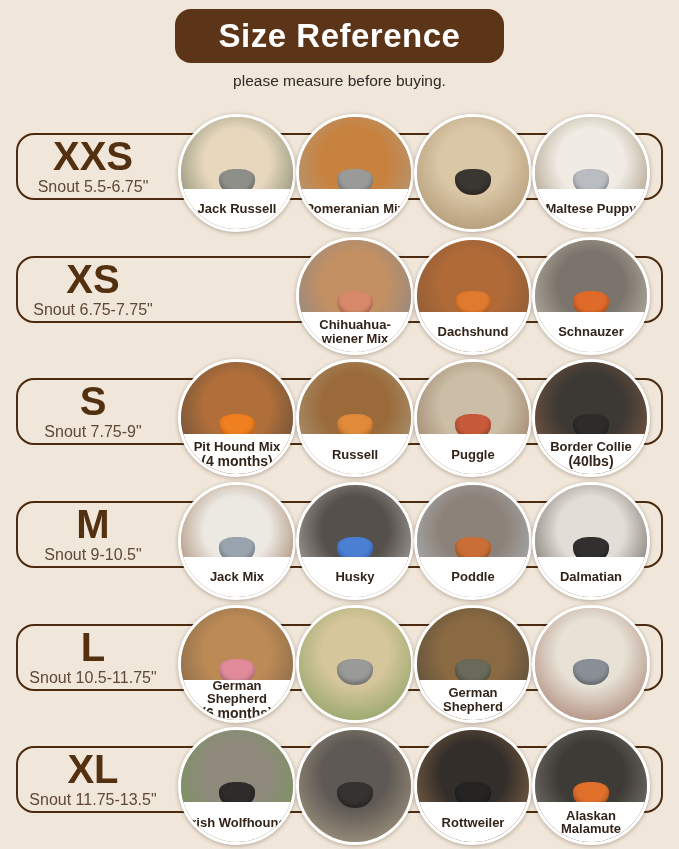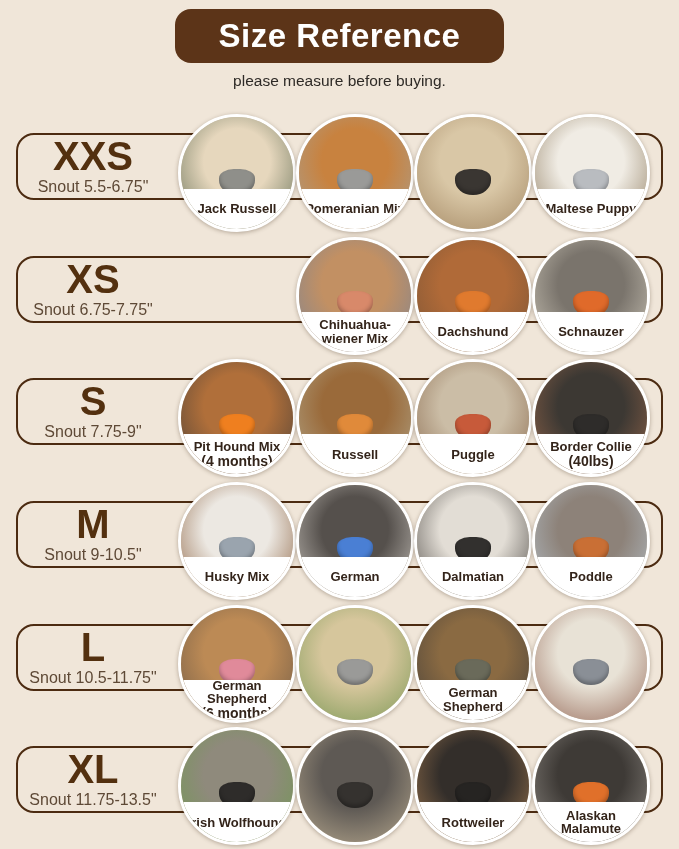--- a/index.html
+++ b/index.html
@@ -205,51 +205,51 @@
     <div class="size-block">
       <div class="size">M</div>
       <div class="snout">Snout 9-10.5"</div>
     </div>
     <div class="dogs">
       <div class="dog">
         <div class="photo" style="background: radial-gradient(circle at 50% 40%, rgb(236, 232, 226) 0%, rgb(236, 232, 226) 38%, rgb(138, 95, 61) 100%);">
             <div class="muzzle" style="background: rgb(154, 164, 174);"></div>
           </div>
         <div class="band">
-          <div class="dog-name">Husky Mix</div>
+          <div class="dog-name">Jack Mix</div>
           <div class="dog-sub"></div>
         </div>
       </div>
       <div class="dog">
         <div class="photo" style="background: radial-gradient(circle at 50% 40%, rgb(85, 80, 76) 0%, rgb(85, 80, 76) 38%, rgb(204, 199, 192) 100%);">
             <div class="muzzle" style="background: rgb(74, 127, 212);"></div>
           </div>
         <div class="band">
-          <div class="dog-name">German</div>
+          <div class="dog-name">Husky</div>
+          <div class="dog-sub"></div>
+        </div>
+      </div>
+      <div class="dog">
+        <div class="photo" style="background: radial-gradient(circle at 50% 40%, rgb(141, 130, 121) 0%, rgb(141, 130, 121) 38%, rgb(181, 193, 202) 100%);">
+            <div class="muzzle" style="background: rgb(201, 111, 53);"></div>
+          </div>
+        <div class="band">
+          <div class="dog-name">Poddle</div>
           <div class="dog-sub"></div>
         </div>
       </div>
       <div class="dog">
         <div class="photo" style="background: radial-gradient(circle at 50% 40%, rgb(226, 221, 213) 0%, rgb(226, 221, 213) 38%, rgb(74, 70, 66) 100%);">
             <div class="muzzle" style="background: rgb(50, 48, 46);"></div>
           </div>
         <div class="band">
           <div class="dog-name">Dalmatian</div>
           <div class="dog-sub"></div>
         </div>
       </div>
-      <div class="dog">
-        <div class="photo" style="background: radial-gradient(circle at 50% 40%, rgb(141, 130, 121) 0%, rgb(141, 130, 121) 38%, rgb(181, 193, 202) 100%);">
-            <div class="muzzle" style="background: rgb(201, 111, 53);"></div>
-          </div>
-        <div class="band">
-          <div class="dog-name">Poddle</div>
-          <div class="dog-sub"></div>
-        </div>
-      </div>
     </div>
   </section>
 
   <section class="row">
     <div class="row-box"></div>
     <div class="size-block">
       <div class="size">L</div>
       <div class="snout">Snout 10.5-11.75"</div>
     </div>
     <div class="dogs">

